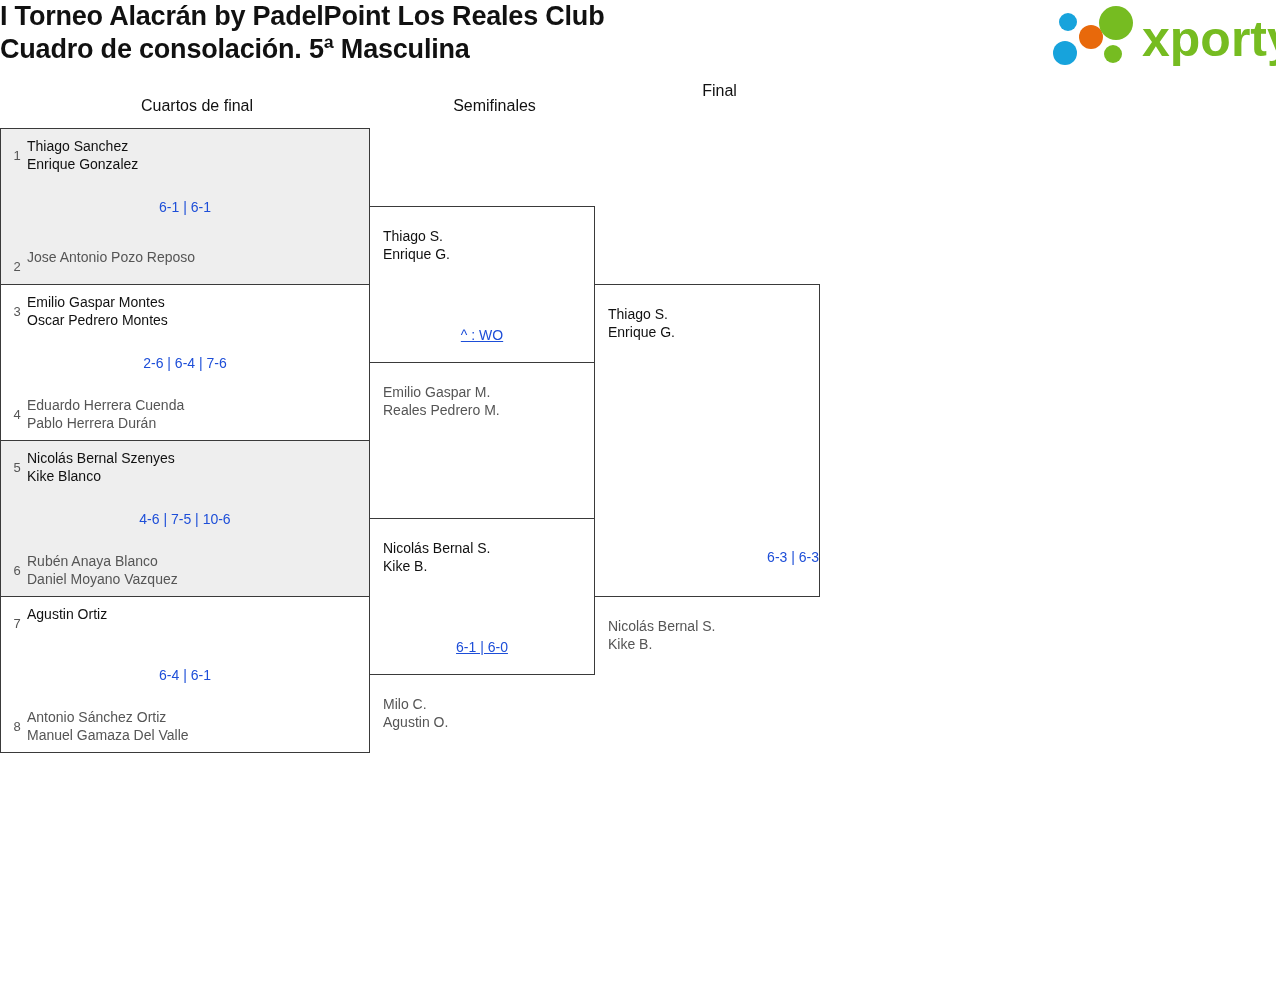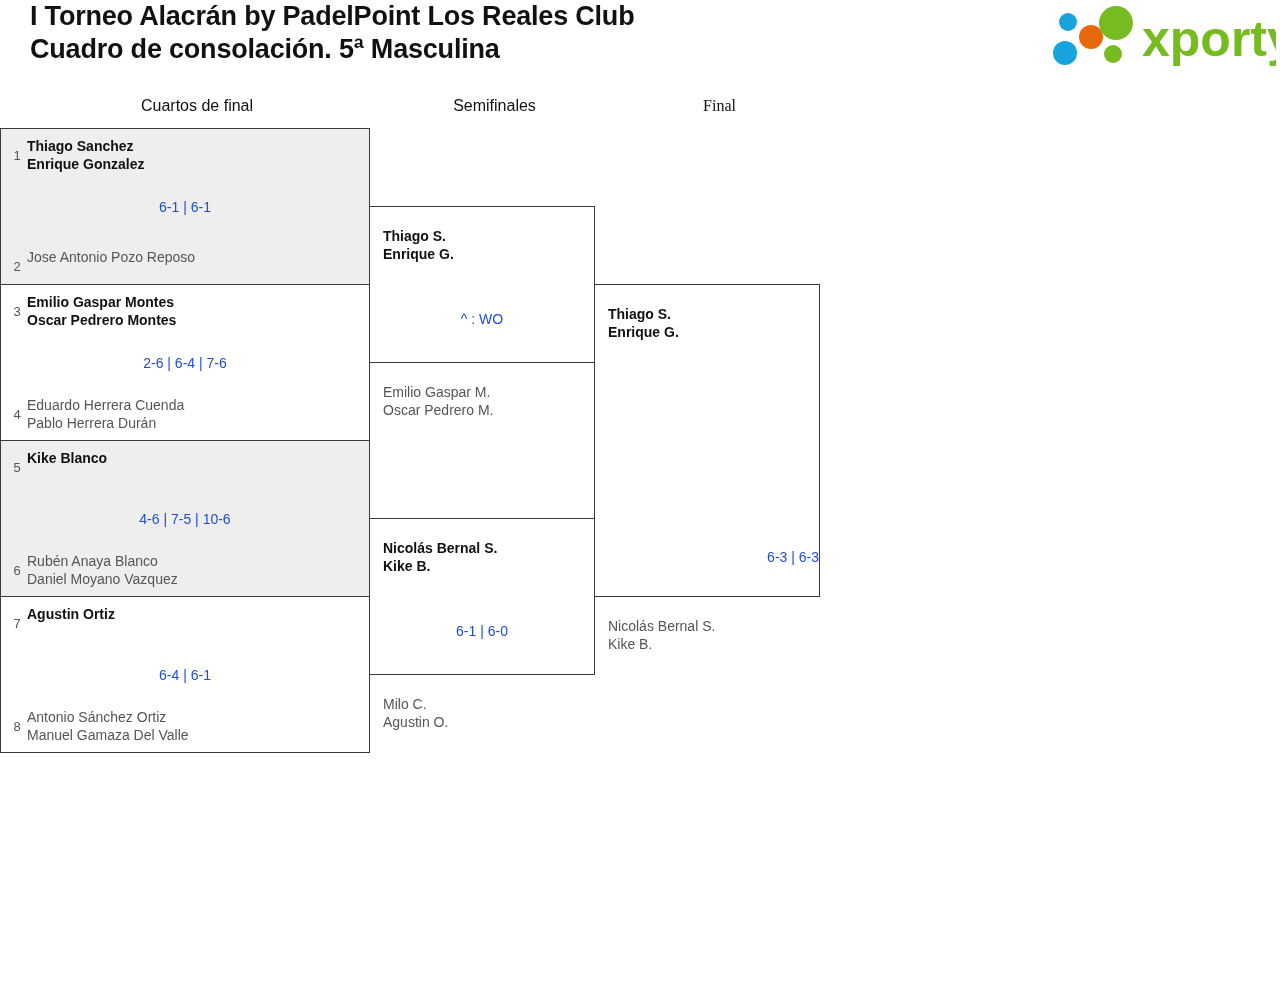--- a/index.html
+++ b/index.html
@@ -21,21 +21,20 @@
     left: 0px; top: 0px;
     width: 900px;
   }
   .title-line {
     font-size: 27px;
     font-weight: bold;
     line-height: 33px;
     letter-spacing: -0.2px;
     color: #111111;
     white-space: nowrap;
-    margin-left: 30px;
   }
 
   
   .logo {
     position: absolute;
     left: 1046px; top: 4px;
     width: 230px; height: 64px;
   }
   .logo svg { display: block; }
 
@@ -44,21 +43,21 @@
     position: absolute;
     font-size: 16px;
     font-weight: normal;
     color: #111111;
     text-align: center;
     white-space: nowrap;
     padding-left: 24px;
   }
   .col-header.c1 { left: 0px;   top: 97px; width: 370px; }
   .col-header.c2 { left: 370px; top: 97px; width: 225px; }
-  .col-header.c3 { left: 595px; top: 97px; width: 225px; font-family: Liberation Serif, serif; }
+  .col-header.c3 { left: 595px; top: 82px; width: 225px; }
 
   
   .bracket { position: absolute; left: 0px; top: 128px; }
 
   .match {
     position: absolute;
     border: 1px solid #3a3a3a;
     background: #ffffff;
   }
   .match.shaded { background: #eeeeee; }
@@ -102,39 +101,39 @@
 
   .names {
     flex: 1 1 auto;
     font-size: 14px;
     line-height: 18px;
   }
   .r2 .names, .r3 .names { padding-left: 7px; }
 
   .name { white-space: nowrap; }
 
-  .winner .name { font-weight: bold; color: #111111; }
+  .winner .name { font-weight: normal; color: #111111; }
   .loser  .name { font-weight: normal; color: #555555; }
 
   .score {
     position: absolute;
     left: 0; width: 100%;
     top: 50%;
     transform: translateY(-50%);
     text-align: center;
     font-size: 14px;
     color: #1d4ed8;
     white-space: nowrap;
   }
   .r1 .score { top: 78px; transform: translateY(-50%); }
 
   
   .r2 .team.top    { top: 20px; }
   .r2 .team.bottom { top: 176px; bottom: auto; }
-  .r2 .score { top: 112px; }
+  .r2 .score { top: 128px; text-decoration: underline; }
 
   .r3 .team.top    { top: 20px; }
   .r3 .team.bottom { top: 332px; bottom: auto; }
   .r3 .score { top: 272px; text-align: right; }
 </style>
 </head>
 <body>
 
 <div class="page">
 
@@ -192,20 +191,21 @@
           <div class="name">Eduardo Herrera Cuenda</div>
           <div class="name">Pablo Herrera Durán</div>
         </div>
       </div>
     </div>
 
     <div class="match r1 m3 shaded">
       <div class="team top winner">
         <div class="seed">5</div>
         <div class="names">
+          <div class="name">Nicolás Bernal Szenyes</div>
           <div class="name">Kike Blanco</div>
         </div>
       </div>
       <div class="score">4-6 | 7-5 | 10-6</div>
       <div class="team bottom loser">
         <div class="seed">6</div>
         <div class="names">
           <div class="name">Rubén Anaya Blanco</div>
           <div class="name">Daniel Moyano Vazquez</div>
         </div>
@@ -233,21 +233,21 @@
       <div class="team top winner">
         <div class="names">
           <div class="name">Thiago S.</div>
           <div class="name">Enrique G.</div>
         </div>
       </div>
       <div class="score">^ : WO</div>
       <div class="team bottom loser">
         <div class="names">
           <div class="name">Emilio Gaspar M.</div>
-          <div class="name">Oscar Pedrero M.</div>
+          <div class="name">Reales Pedrero M.</div>
         </div>
       </div>
     </div>
 
     <div class="match r2 m2">
       <div class="team top winner">
         <div class="names">
           <div class="name">Nicolás Bernal S.</div>
           <div class="name">Kike B.</div>
         </div>

